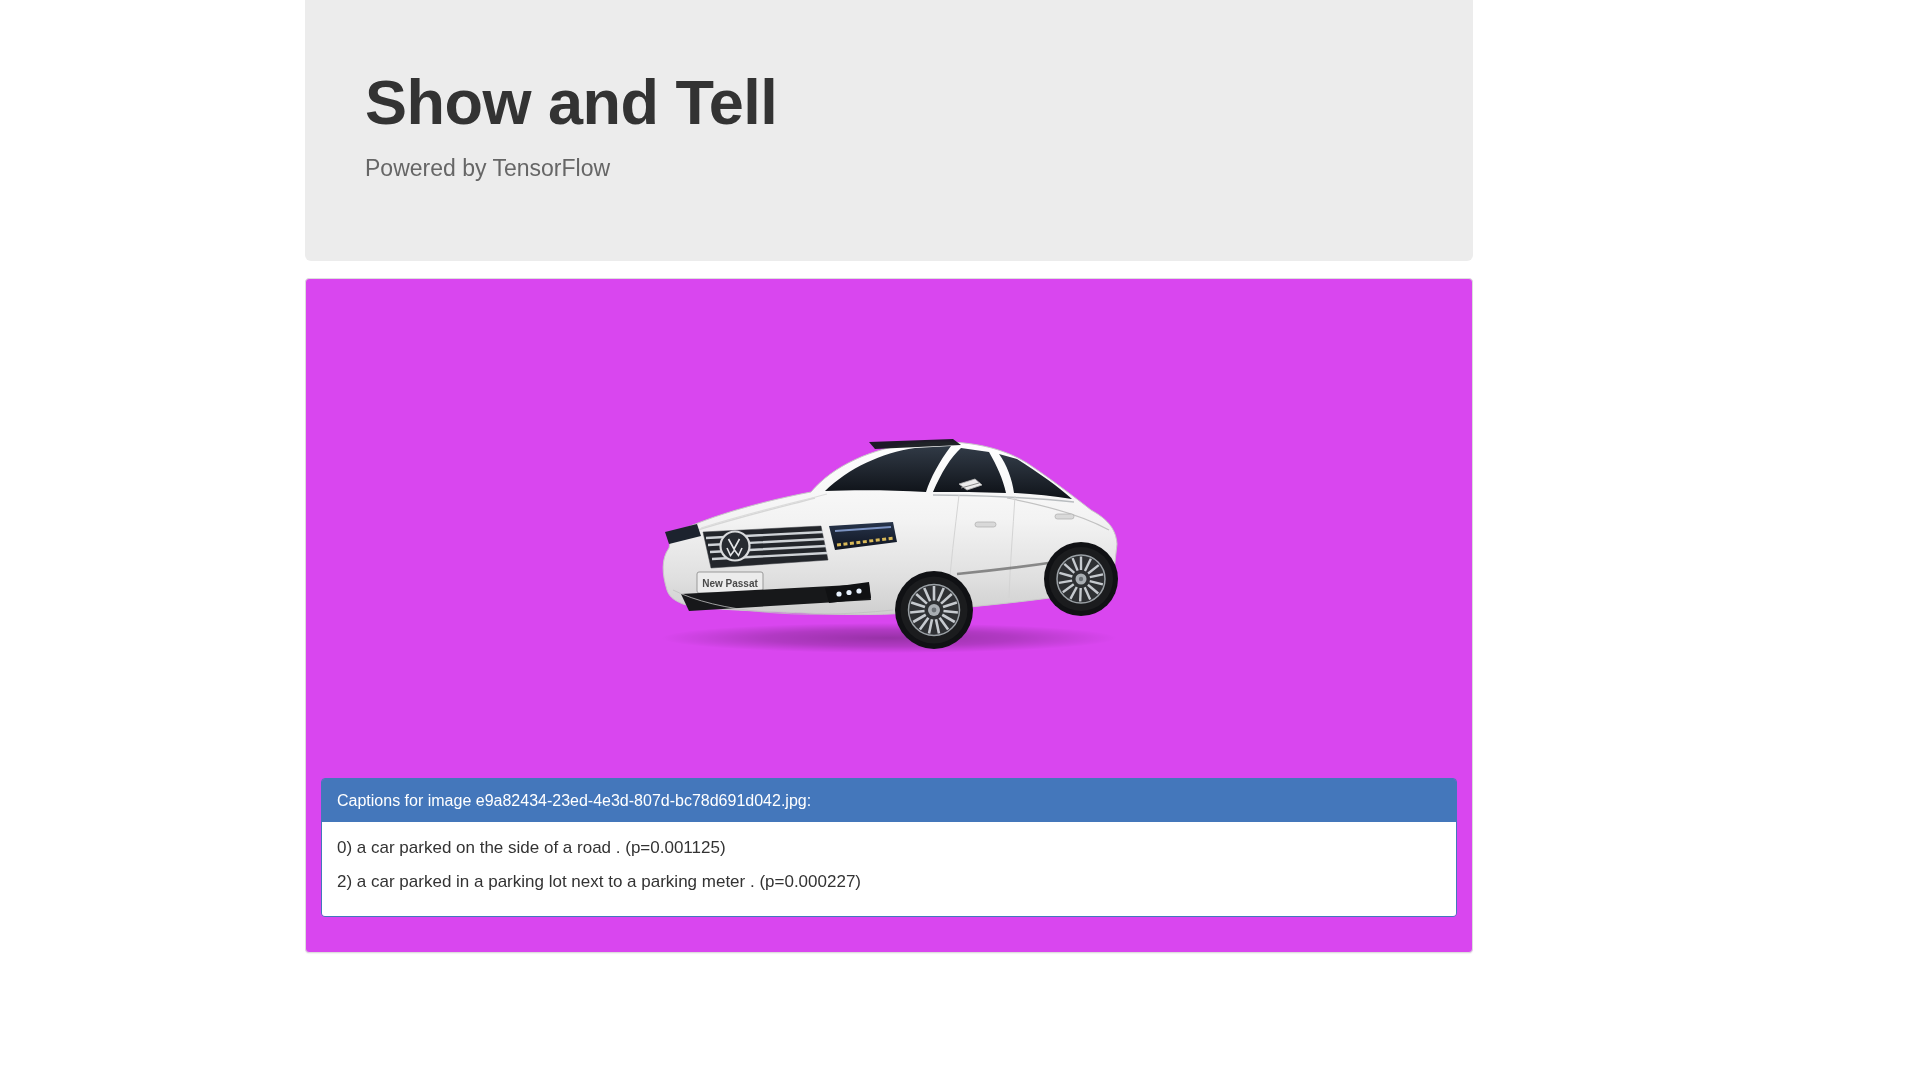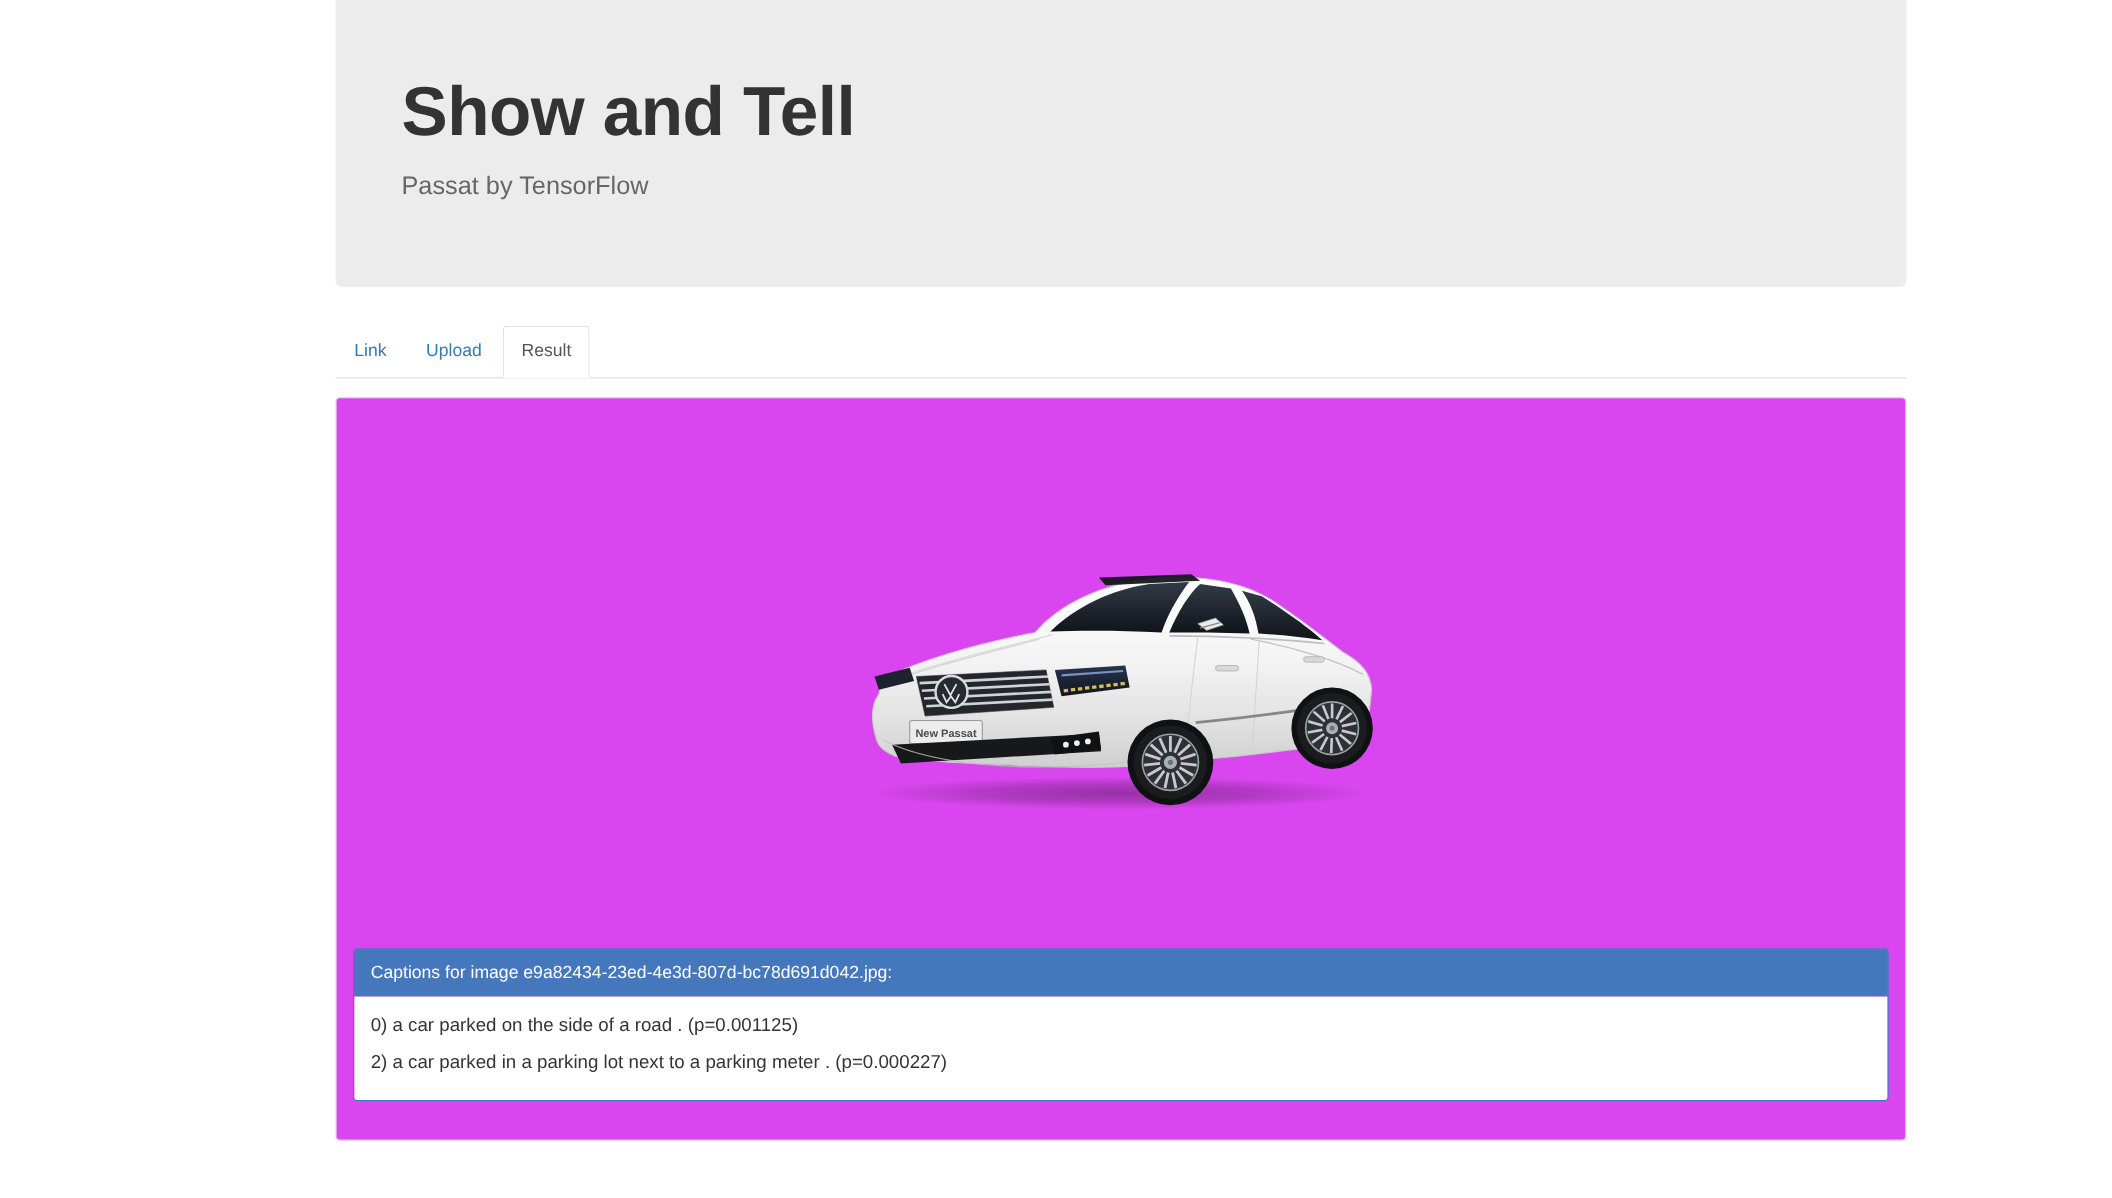--- a/index.html
+++ b/index.html
@@ -1,21 +1,21 @@
 <!DOCTYPE html>
 <html><head>
 <meta charset="utf-8">
 <style>
   html, body {
     margin: 0; padding: 0;
     background: #ffffff;
     font-family: "Liberation Sans", "DejaVu Sans", sans-serif;
     min-height: 1089px;
   }
-  .container { width: 1428px; margin: 0 0 17px 305px; }
+  .container { width: 1168px; margin: 0 0 17px 305px; }
 
   
   .jumbotron {
     height: 261px;
     background: #ececec;
     border-radius: 0 0 6px 6px;
     padding: 69px 60px 0;
     box-sizing: border-box;
   }
   .jumbotron h1 {
@@ -99,34 +99,23 @@
   }
   .caption-body p:last-child { margin-bottom: 0; }
 </style>
 </head>
 <body>
 
 <div class="container">
 
   <div class="jumbotron">
     <h1>Show and Tell</h1>
-    <p>Passat by TensorFlow</p>
+    <p>Powered by TensorFlow</p>
   </div>
 
-  <ul class="nav-tabs">
-    <li>
-        <a class="tab">Link</a>
-      </li>
-    <li>
-        <a class="tab">Upload</a>
-      </li>
-    <li>
-        <a class="tab active">Result</a>
-      </li>
-  </ul>
 
   <div class="result-panel">
 
     <div class="car-wrap">
       
       <svg class="car" viewBox="0 0 465 228" xmlns="http://www.w3.org/2000/svg">
         <defs>
           <linearGradient id="bodyGrad" x1="0" y1="0" x2="0" y2="1">
             <stop offset="0" stop-color="#ffffff"></stop>
             <stop offset="0.45" stop-color="#f3f3f3"></stop>

